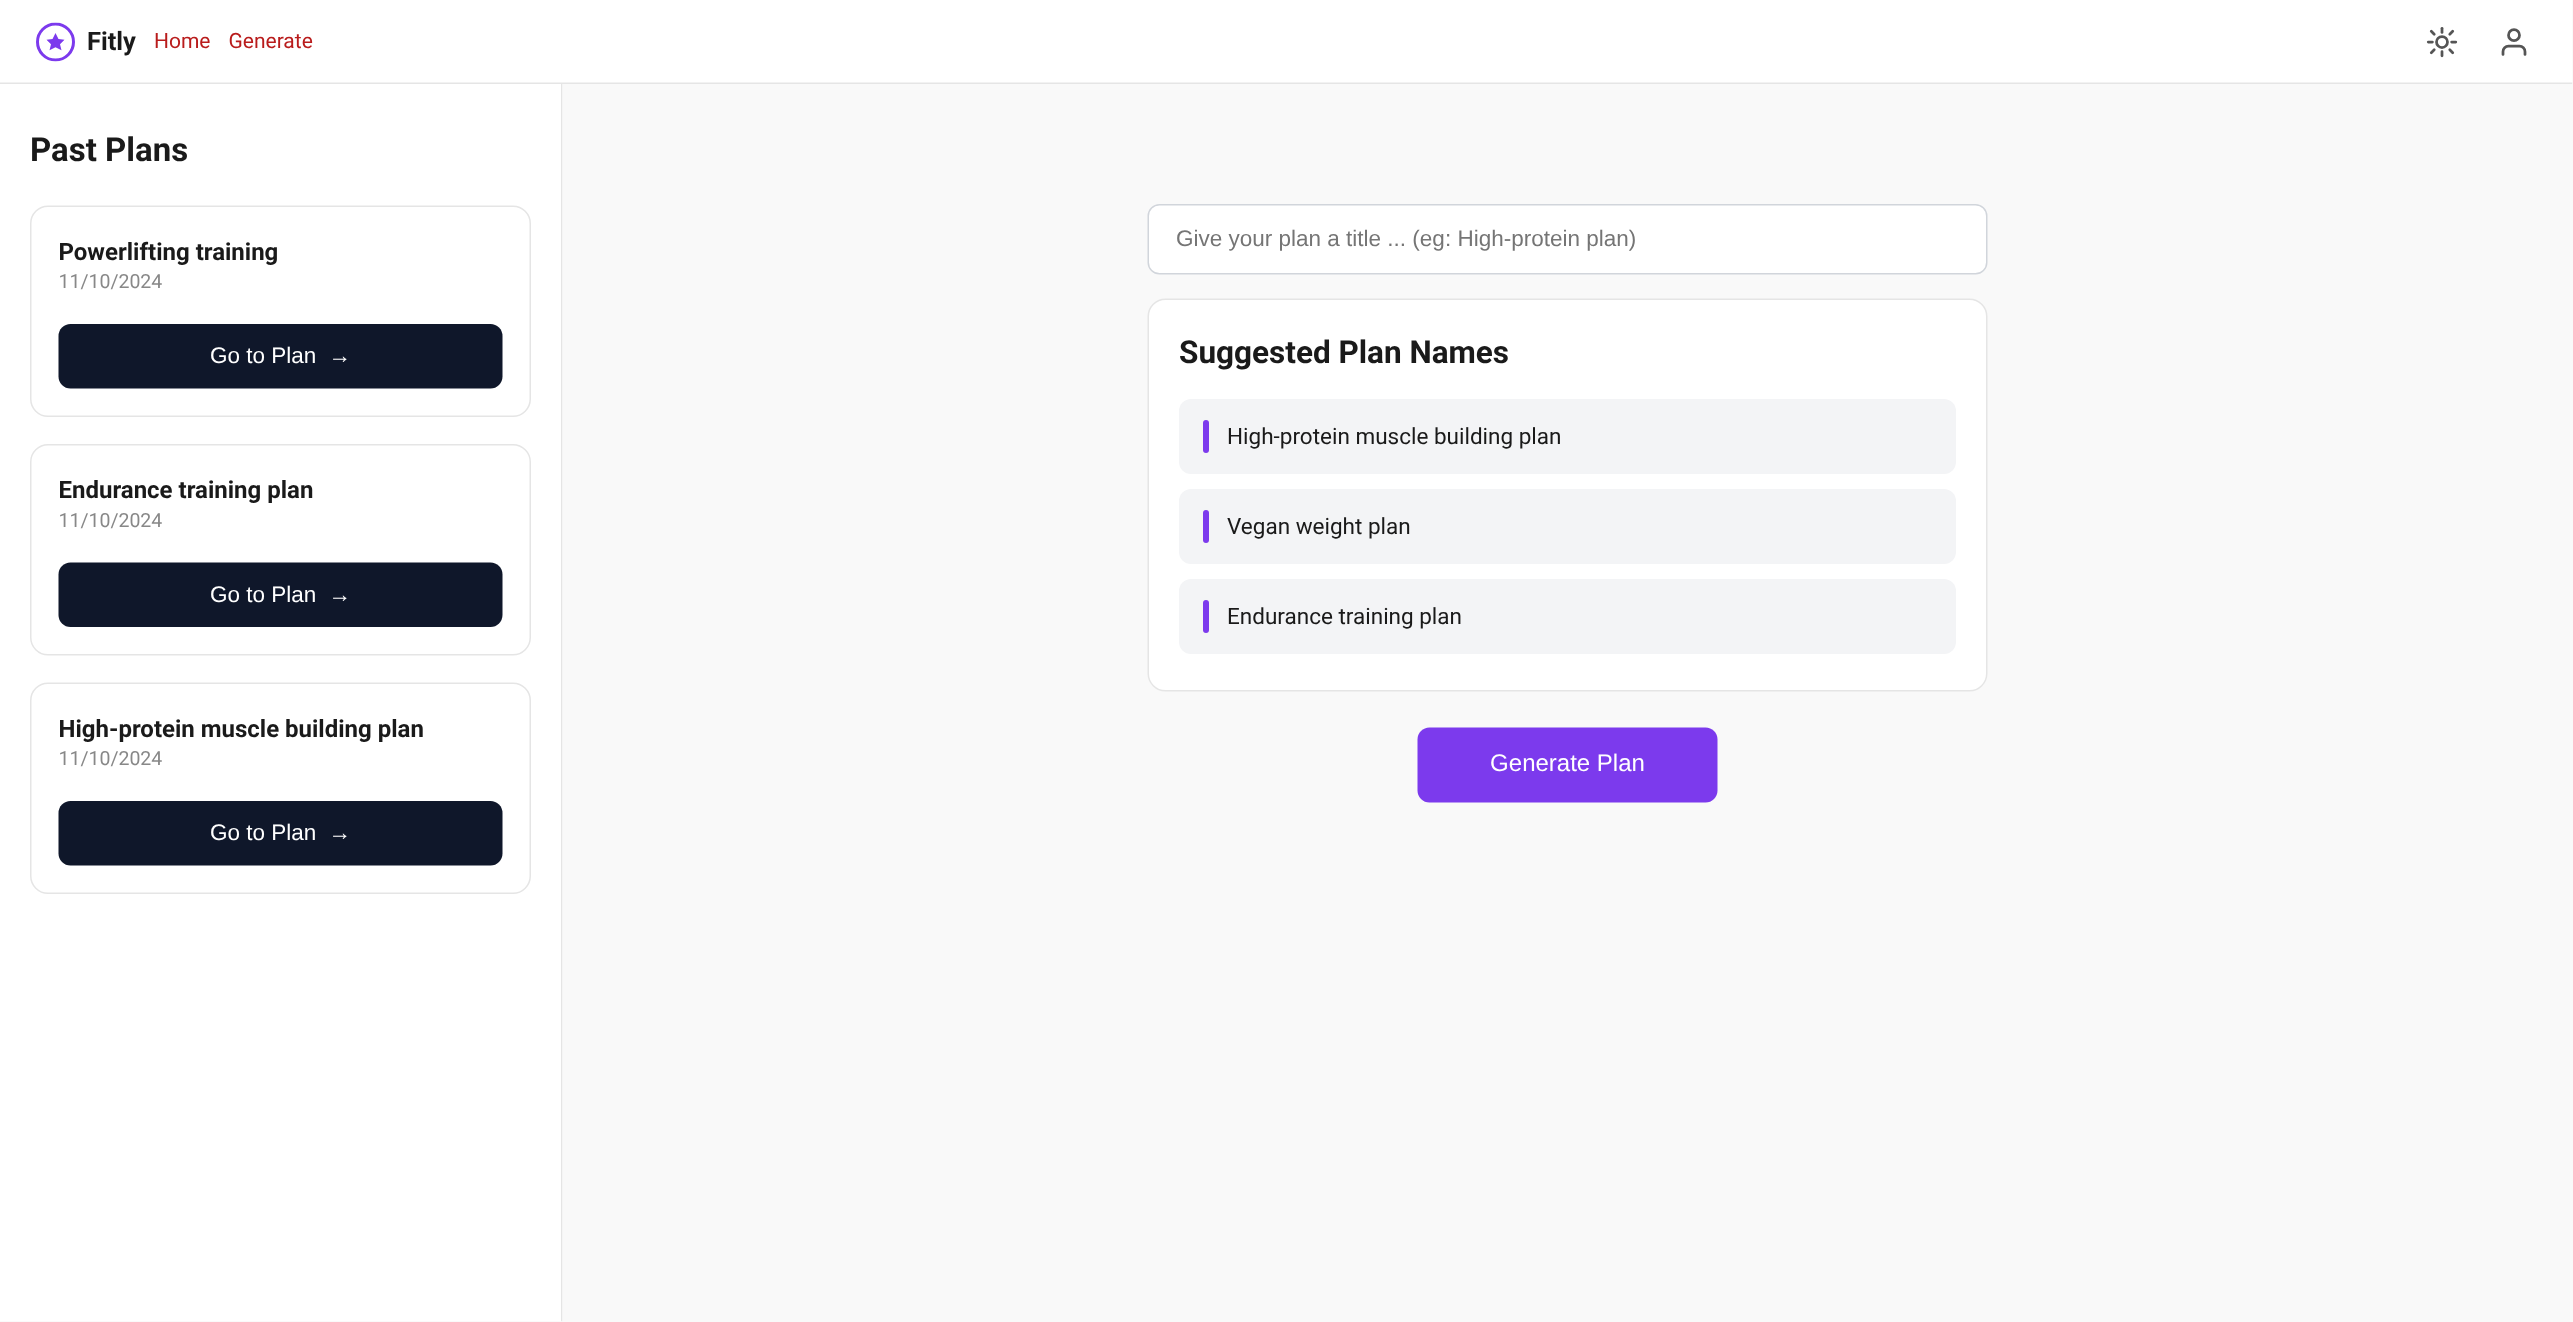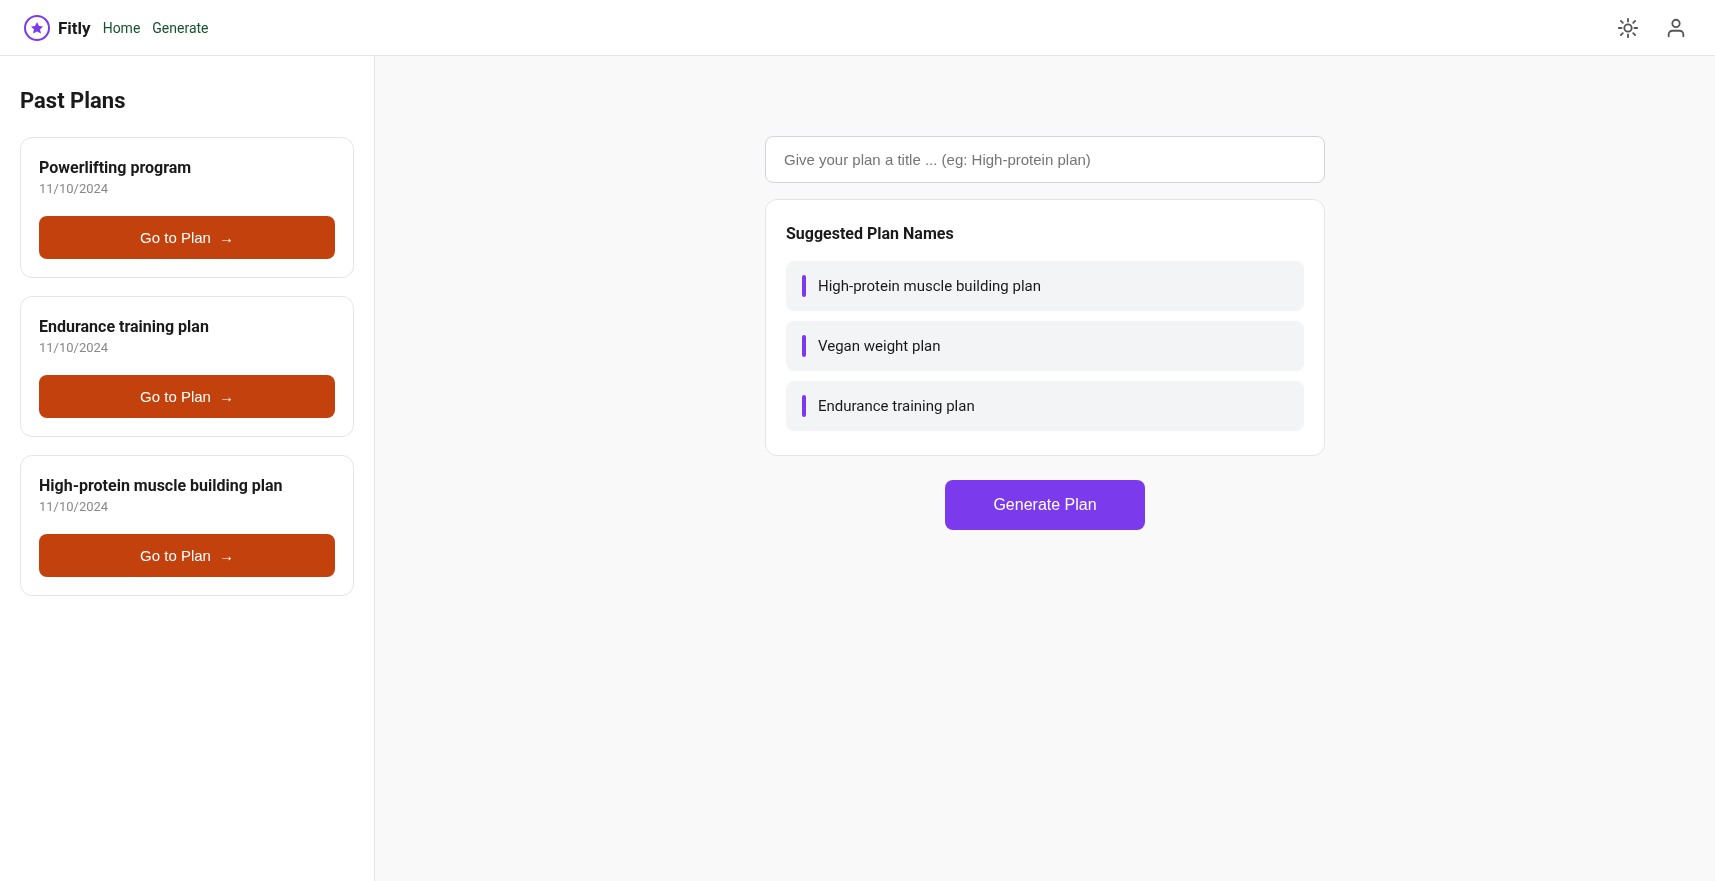--- a/index.html
+++ b/index.html
@@ -45,21 +45,21 @@
     }
 
     .logo-text {
       font-weight: 700;
       font-size: 17px;
       color: #1a1a1a;
     }
 
     .nav-link {
       font-size: 14px;
-      color: #14532d;
+      color: #b91c1c;
       cursor: pointer;
       text-decoration: none;
     }
 
     .header-right {
       display: flex;
       align-items: center;
       gap: 18px;
     }
 
@@ -114,21 +114,21 @@
     }
 
     .plan-date {
       font-size: 13px;
       color: #888;
       margin-bottom: 20px;
     }
 
     .go-to-plan-btn {
       width: 100%;
-      background: #c2410c;
+      background: #0f172a;
       color: #fff;
       border: none;
       border-radius: 8px;
       padding: 13px 0;
       font-size: 15px;
       font-weight: 500;
       cursor: pointer;
       display: flex;
       align-items: center;
       justify-content: center;
@@ -167,21 +167,21 @@
 
     .suggestions-box {
       width: 100%;
       background: #fff;
       border: 1px solid #e5e5e5;
       border-radius: 12px;
       padding: 24px 20px;
     }
 
     .suggestions-title {
-      font-size: 16px;
+      font-size: 21px;
       font-weight: 700;
       margin-bottom: 18px;
     }
 
     .suggestion-item {
       display: flex;
       align-items: center;
       background: #f3f4f6;
       border-radius: 8px;
       margin-bottom: 10px;
@@ -256,21 +256,21 @@
     </button>
   </div>
 </header>
 
 <div class="layout">
 
   <aside class="sidebar">
     <h2 class="sidebar-title">Past Plans</h2>
 
     <div class="plan-card">
-      <div class="plan-name">Powerlifting program</div>
+      <div class="plan-name">Powerlifting training</div>
       <div class="plan-date">11/10/2024</div>
       <button class="go-to-plan-btn">
         <span>Go to Plan</span>
         <span>→</span>
       </button>
     </div>
 
     <div class="plan-card">
       <div class="plan-name">Endurance training plan</div>
       <div class="plan-date">11/10/2024</div>

